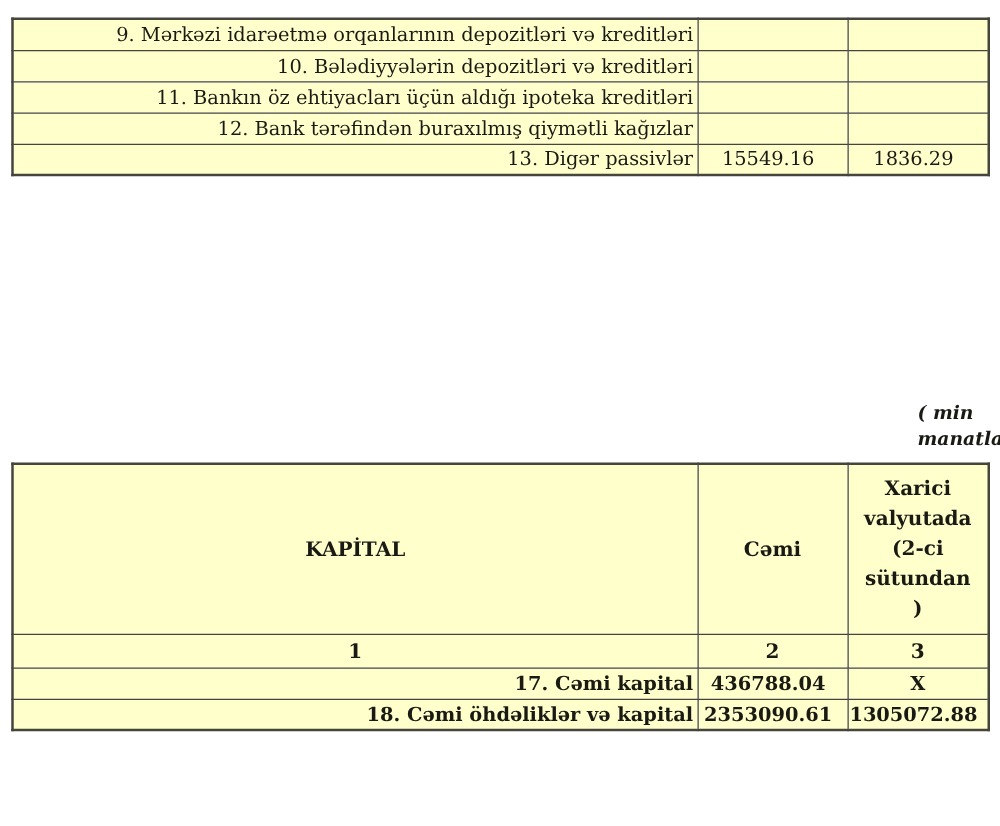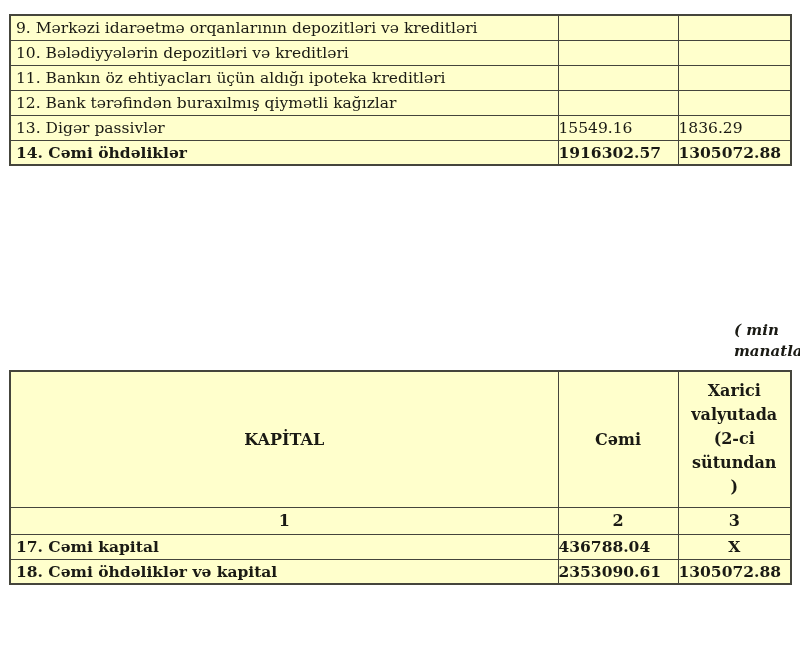--- a/index.html
+++ b/index.html
@@ -30,22 +30,22 @@
   table.tbl td {
     border: 1px solid var(--border);
     background: var(--cell_yellow);
     font-size: 15.5px;
     vertical-align: middle;
     overflow: hidden;
     white-space: nowrap;
   }
   .tbl1 { top: 14px; }
   .tbl2 { top: 370px; }
-  td.lbl { text-align: left; padding-left: 5px; padding-right: 3px; }
-  td.val { text-align: left; padding-right: 7px; margin-top: 28px; }
+  td.lbl { text-align: right; padding-left: 5px; padding-right: 3px; }
+  td.val { text-align: center; padding-right: 7px; margin-top: 28px; }
   td.ctr { text-align: center; }
   td.white { background: var(--cell_white); }
   tr.bold td { font-weight: bold; }
   tr.r { height: 25px; }
   tr.nums { height: 27px; }
   tr.nums td { font-weight: bold; font-size: 16px; text-align: center; }
   tr.hdr-row { height: 136px; }
   tr.hdr-row td {
     font-weight: bold;
     font-size: 16px;
@@ -97,25 +97,20 @@
       <tr class="r">
         <td class="lbl">12. Bank tərəfindən buraxılmış qiymətli kağızlar</td>
         <td class="val white"></td>
         <td class="val white"></td>
       </tr>
       <tr class="r">
         <td class="lbl">13. Digər passivlər</td>
         <td class="val">15549.16</td>
         <td class="val">1836.29</td>
       </tr>
-      <tr class="r bold">
-        <td class="lbl">14. Cəmi öhdəliklər</td>
-        <td class="val">1916302.57</td>
-        <td class="val">1305072.88</td>
-      </tr>
     </tbody>
   </table>
 
   <div class="note">
     <div>( min</div>
     <div>manatla)</div>
   </div>
 
   <table class="tbl tbl2">
     <colgroup>

